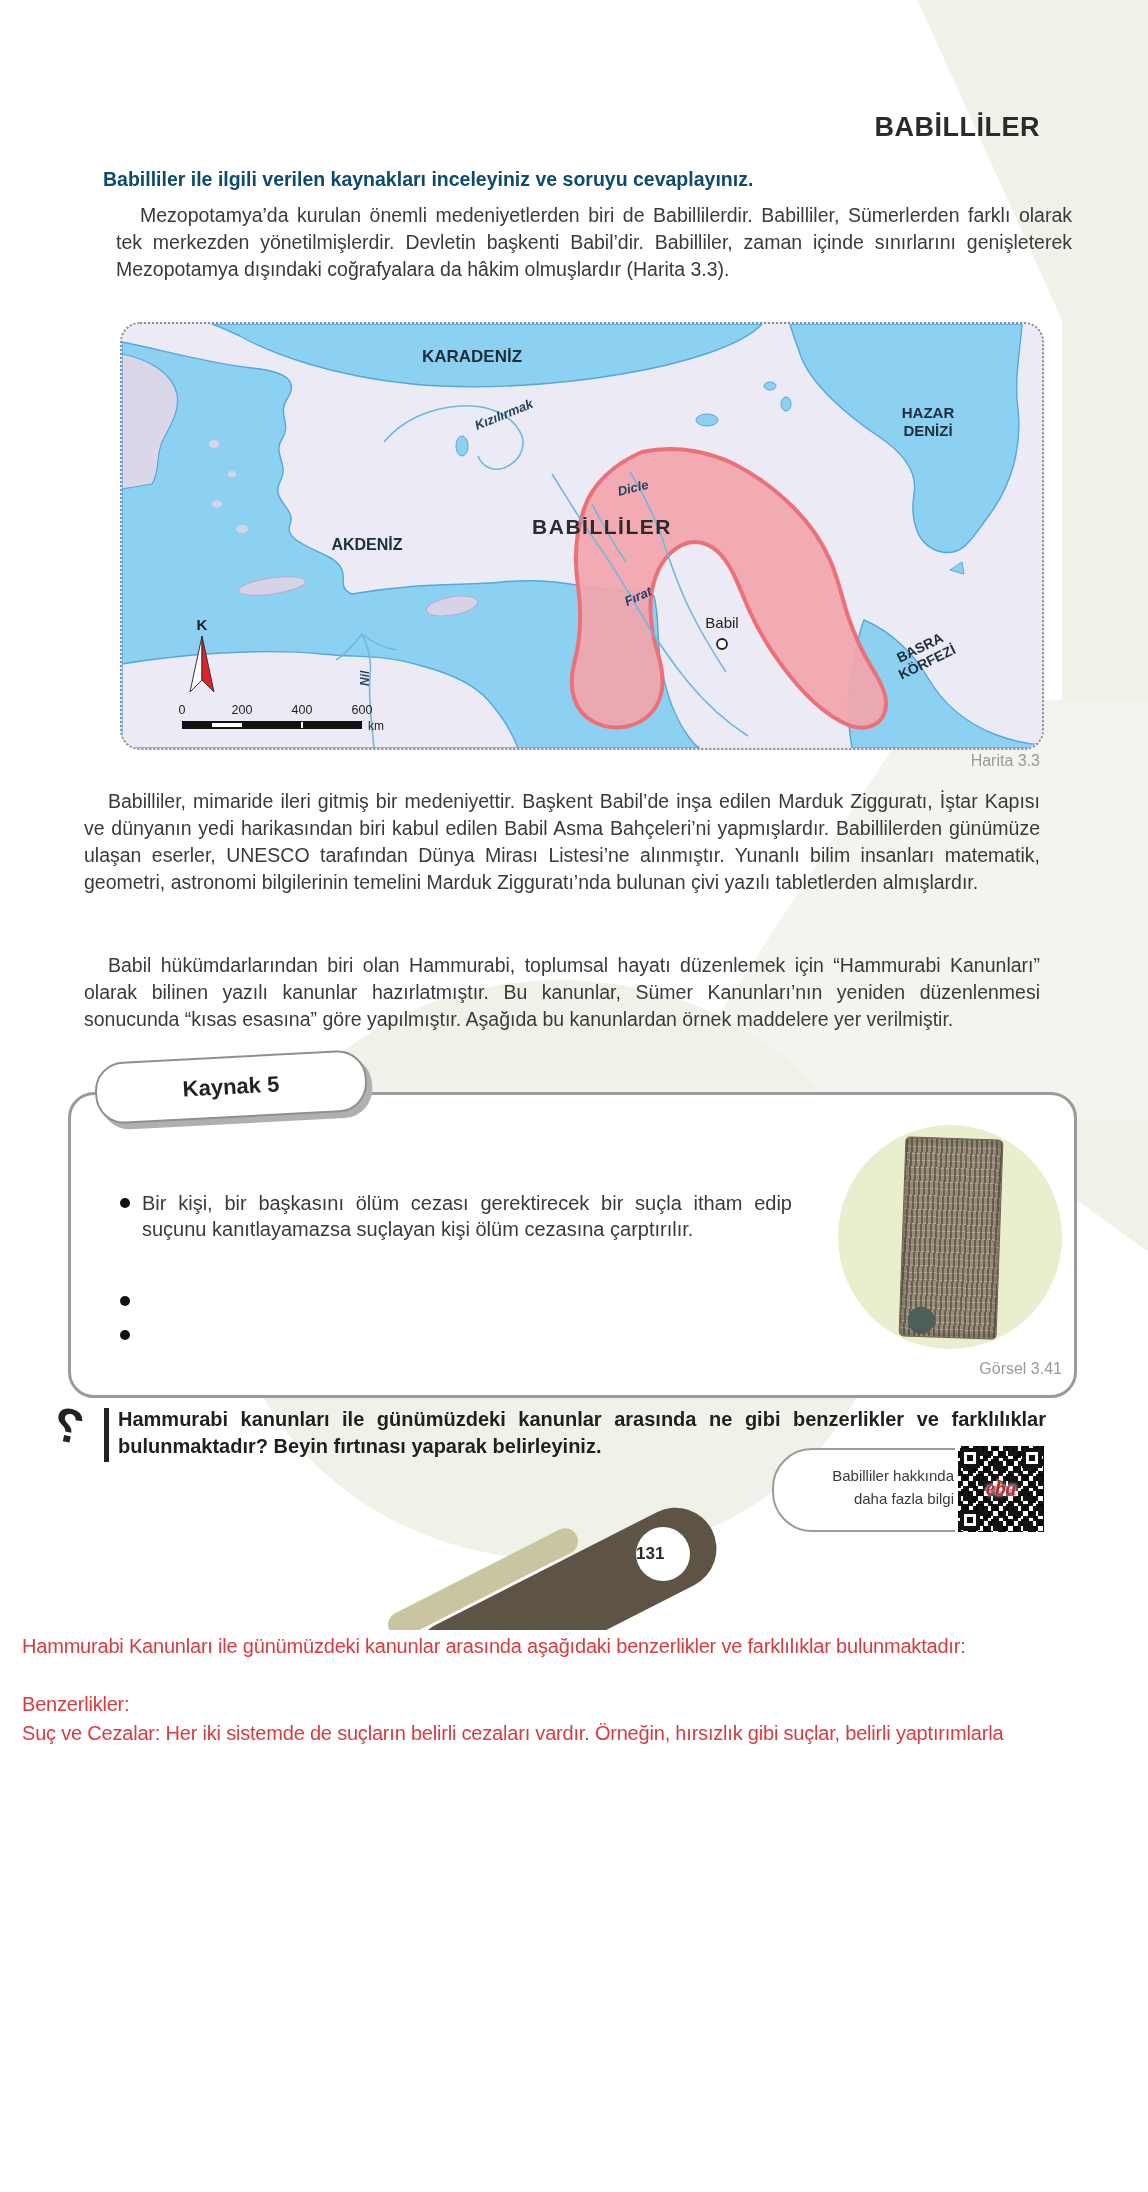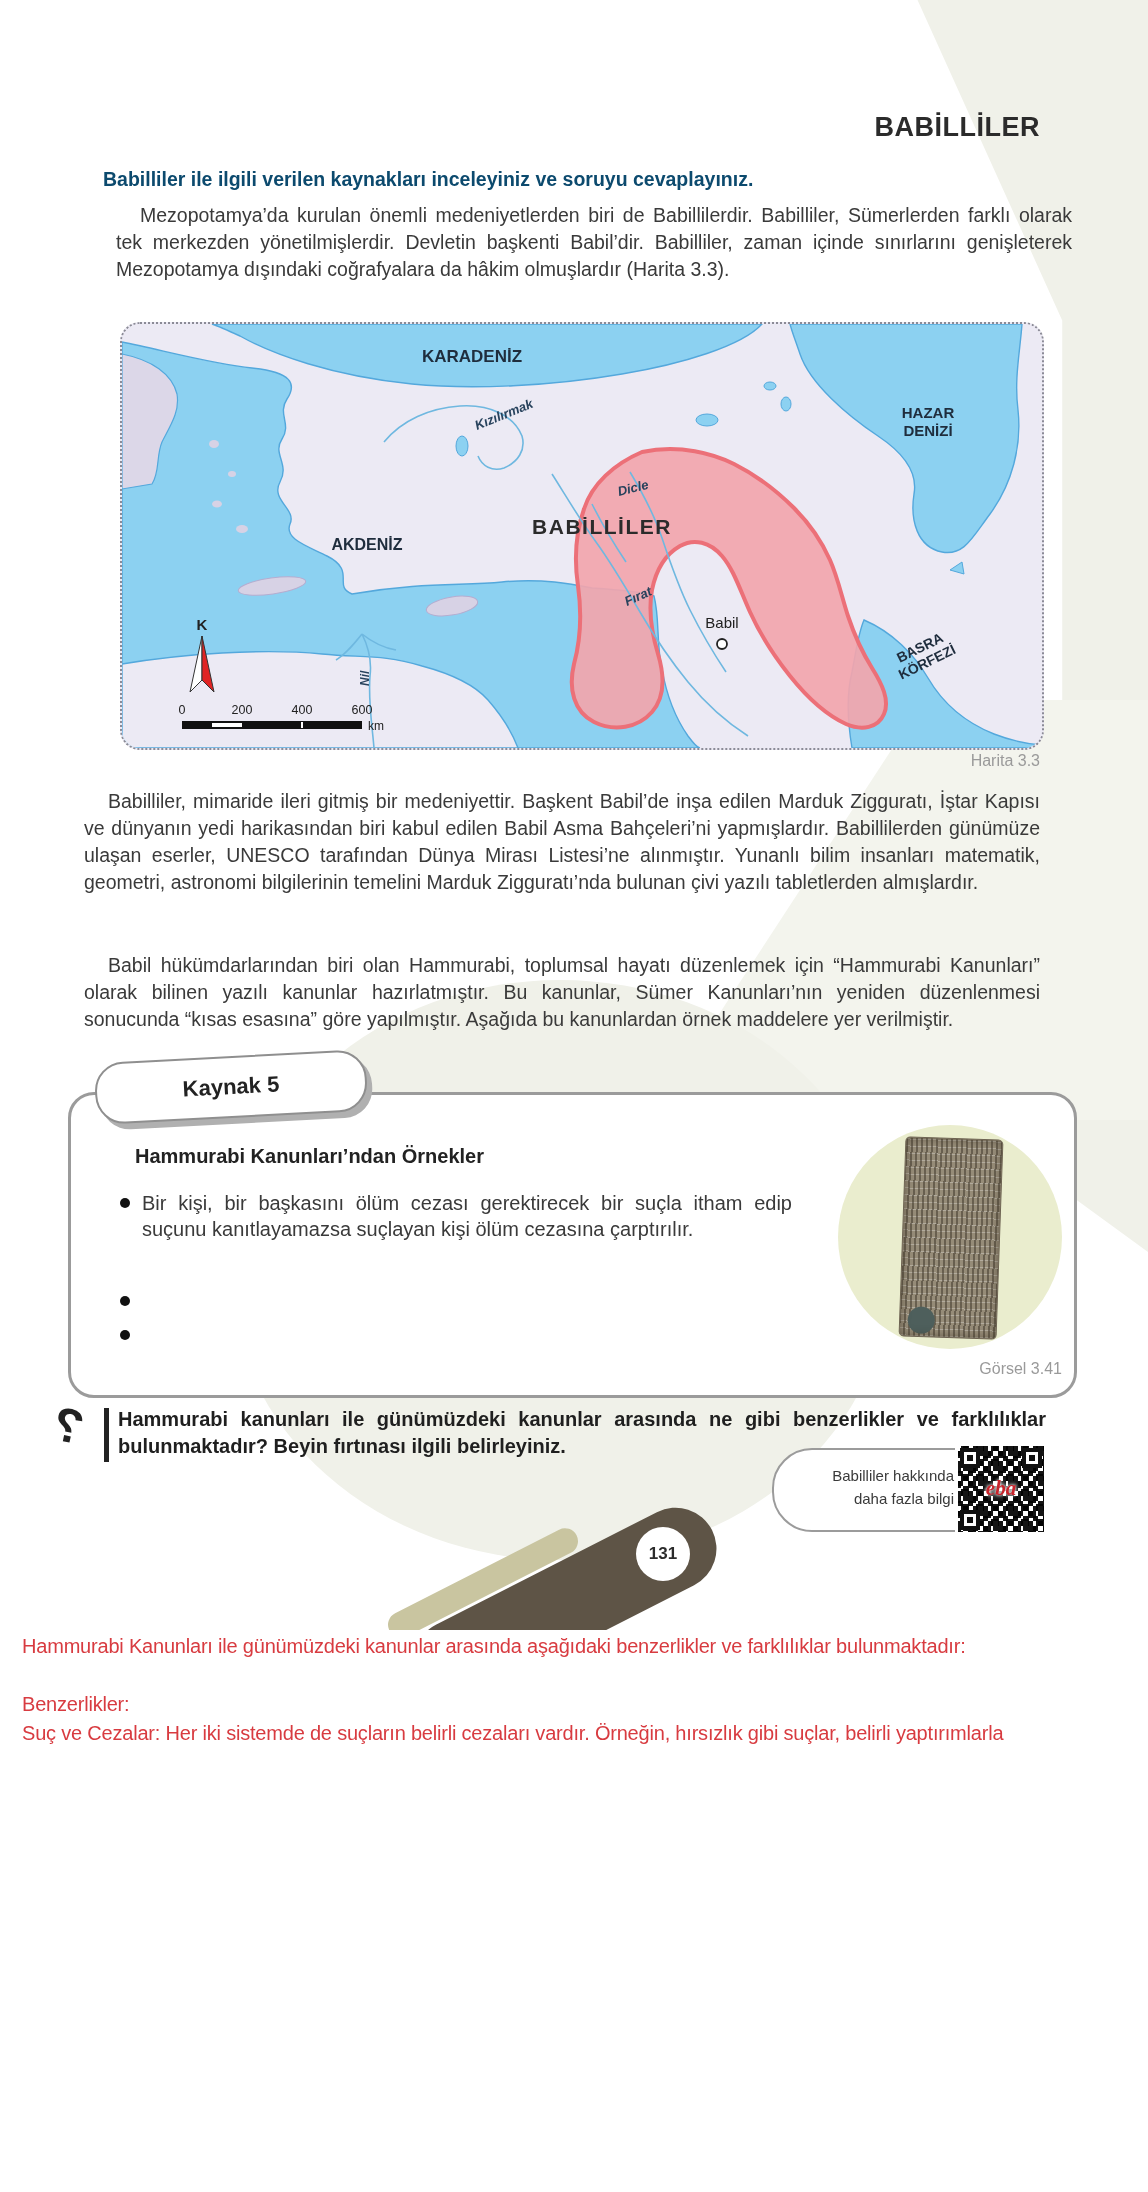--- a/index.html
+++ b/index.html
@@ -51,21 +51,21 @@
   .finder::after{content:"";position:absolute;left:3px;top:3px;width:6px;height:6px;background:#111;}
   .qr-logo{position:absolute;left:50%;top:50%;transform:translate(-50%,-54%);
            font-family:"Liberation Serif",serif;font-style:italic;font-weight:bold;
            font-size:21px;color:#c8242b;text-shadow:0 0 3px #fff,0 0 5px #fff;}
   
   .bars-clip{overflow:hidden;z-index:1;}
   .bar{position:absolute;border-radius:50px;}
   .bar-tan{width:210px;height:26px;background:#c9c5a0;transform:rotate(-27deg);}
   .bar-dark{width:330px;height:82px;background:#5e5446;transform:rotate(-27deg);}
   .page-num{position:absolute;width:54px;height:54px;border-radius:50%;background:#fff;
-            display:flex;align-items:center;justify-content:center;
+            display:flex;align-items:center;justify-content:flex-start;
             font-size:17px;font-weight:bold;color:#2b2b2b;}
   
   .answer{font-size:20px;line-height:29px;letter-spacing:-0.2px;white-space:pre-line;z-index:2;}
   
   svg text{font-family:"Liberation Sans",sans-serif;}
   .sea-lbl{font-weight:bold;fill:#1f2d3d;}
   .river-lbl{font-style:italic;font-weight:bold;fill:#27425c;}
 </style>
 </head>
 <body>
@@ -171,37 +171,36 @@
   </div>
   <div class="abs map-caption" style="left:840px;top:752px;width:200px;">Harita 3.3</div>
 
   <div class="abs para" style="left:84px;top:788px;width:956px;">Babilliler, mimaride ileri gitmiş bir medeniyettir. Başkent Babil’de inşa edilen Marduk Zigguratı, İştar Kapısı ve dünyanın yedi harikasından biri kabul edilen Babil Asma Bahçeleri’ni yapmışlardır. Babillilerden günümüze ulaşan eserler, UNESCO tarafından Dünya Mirası Listesi’ne alınmıştır. Yunanlı bilim insanları matematik, geometri, astronomi bilgilerinin temelini Marduk Zigguratı’nda bulunan çivi yazılı tabletlerden almışlardır.</div>
   <div class="abs para" style="left:84px;top:952px;width:956px;">Babil hükümdarlarından biri olan Hammurabi, toplumsal hayatı düzenlemek için “Hammurabi Kanunları” olarak bilinen yazılı kanunlar hazırlatmıştır. Bu kanunlar, Sümer Kanunları’nın yeniden düzenlenmesi sonucunda “kısas esasına” göre yapılmıştır. Aşağıda bu kanunlardan örnek maddelere yer verilmiştir.</div>
 
   <div class="abs src-box" style="left:68px;top:1092px;width:1003px;height:300px;"></div>
   <div class="abs src-tab" style="left:95px;top:1056px;width:268px;height:58px;">
     <span>Kaynak 5</span>
   </div>
-  <div class="abs src-head" style="left:135px;top:1145px;width:620px;">Hammurabi Kanunları’ndan Örnekler</div>
 
   <div class="abs dot" style="left:120px;top:1198px;"></div>
   <div class="abs bullet-text" style="left:142px;top:1190px;width:650px;">Bir kişi, bir başkasını ölüm cezası gerektirecek bir suçla itham edip suçunu kanıtlayamazsa suçlayan kişi ölüm cezasına çarptırılır.</div>
 
   <div class="abs dot" style="left:120px;top:1296px;"></div>
 
   <div class="abs dot" style="left:120px;top:1330px;"></div>
 
   <div class="abs tablet-circle" style="left:838px;top:1125px;width:224px;height:224px;">
     <div class="tablet"></div>
   </div>
   <div class="abs img-caption" style="left:862px;top:1360px;width:200px;">Görsel 3.41</div>
 
   <span class="abs q-icon" style="left:54px;top:1398px;">?</span>
   <div class="abs q-bar" style="left:104px;top:1408px;"></div>
-  <div class="abs q-text" style="left:118px;top:1406px;width:928px;">Hammurabi kanunları ile günümüzdeki kanunlar arasında ne gibi benzerlikler ve farklılıklar bulunmaktadır? Beyin fırtınası ilgili belirleyiniz.</div>
+  <div class="abs q-text" style="left:118px;top:1406px;width:928px;">Hammurabi kanunları ile günümüzdeki kanunlar arasında ne gibi benzerlikler ve farklılıklar bulunmaktadır? Beyin fırtınası yaparak belirleyiniz.</div>
 
   <div class="abs qr-box" style="left:772px;top:1448px;width:268px;height:80px;">
     <div class="qr-text">
       <div>Babilliler hakkında</div>
       <div>daha fazla bilgi</div>
     </div>
     <div class="qr-code">
       <div class="finder" style="left:2px;top:2px;"></div>
       <div class="finder" style="right:2px;top:2px;"></div>
       <div class="finder" style="left:2px;bottom:2px;"></div>

